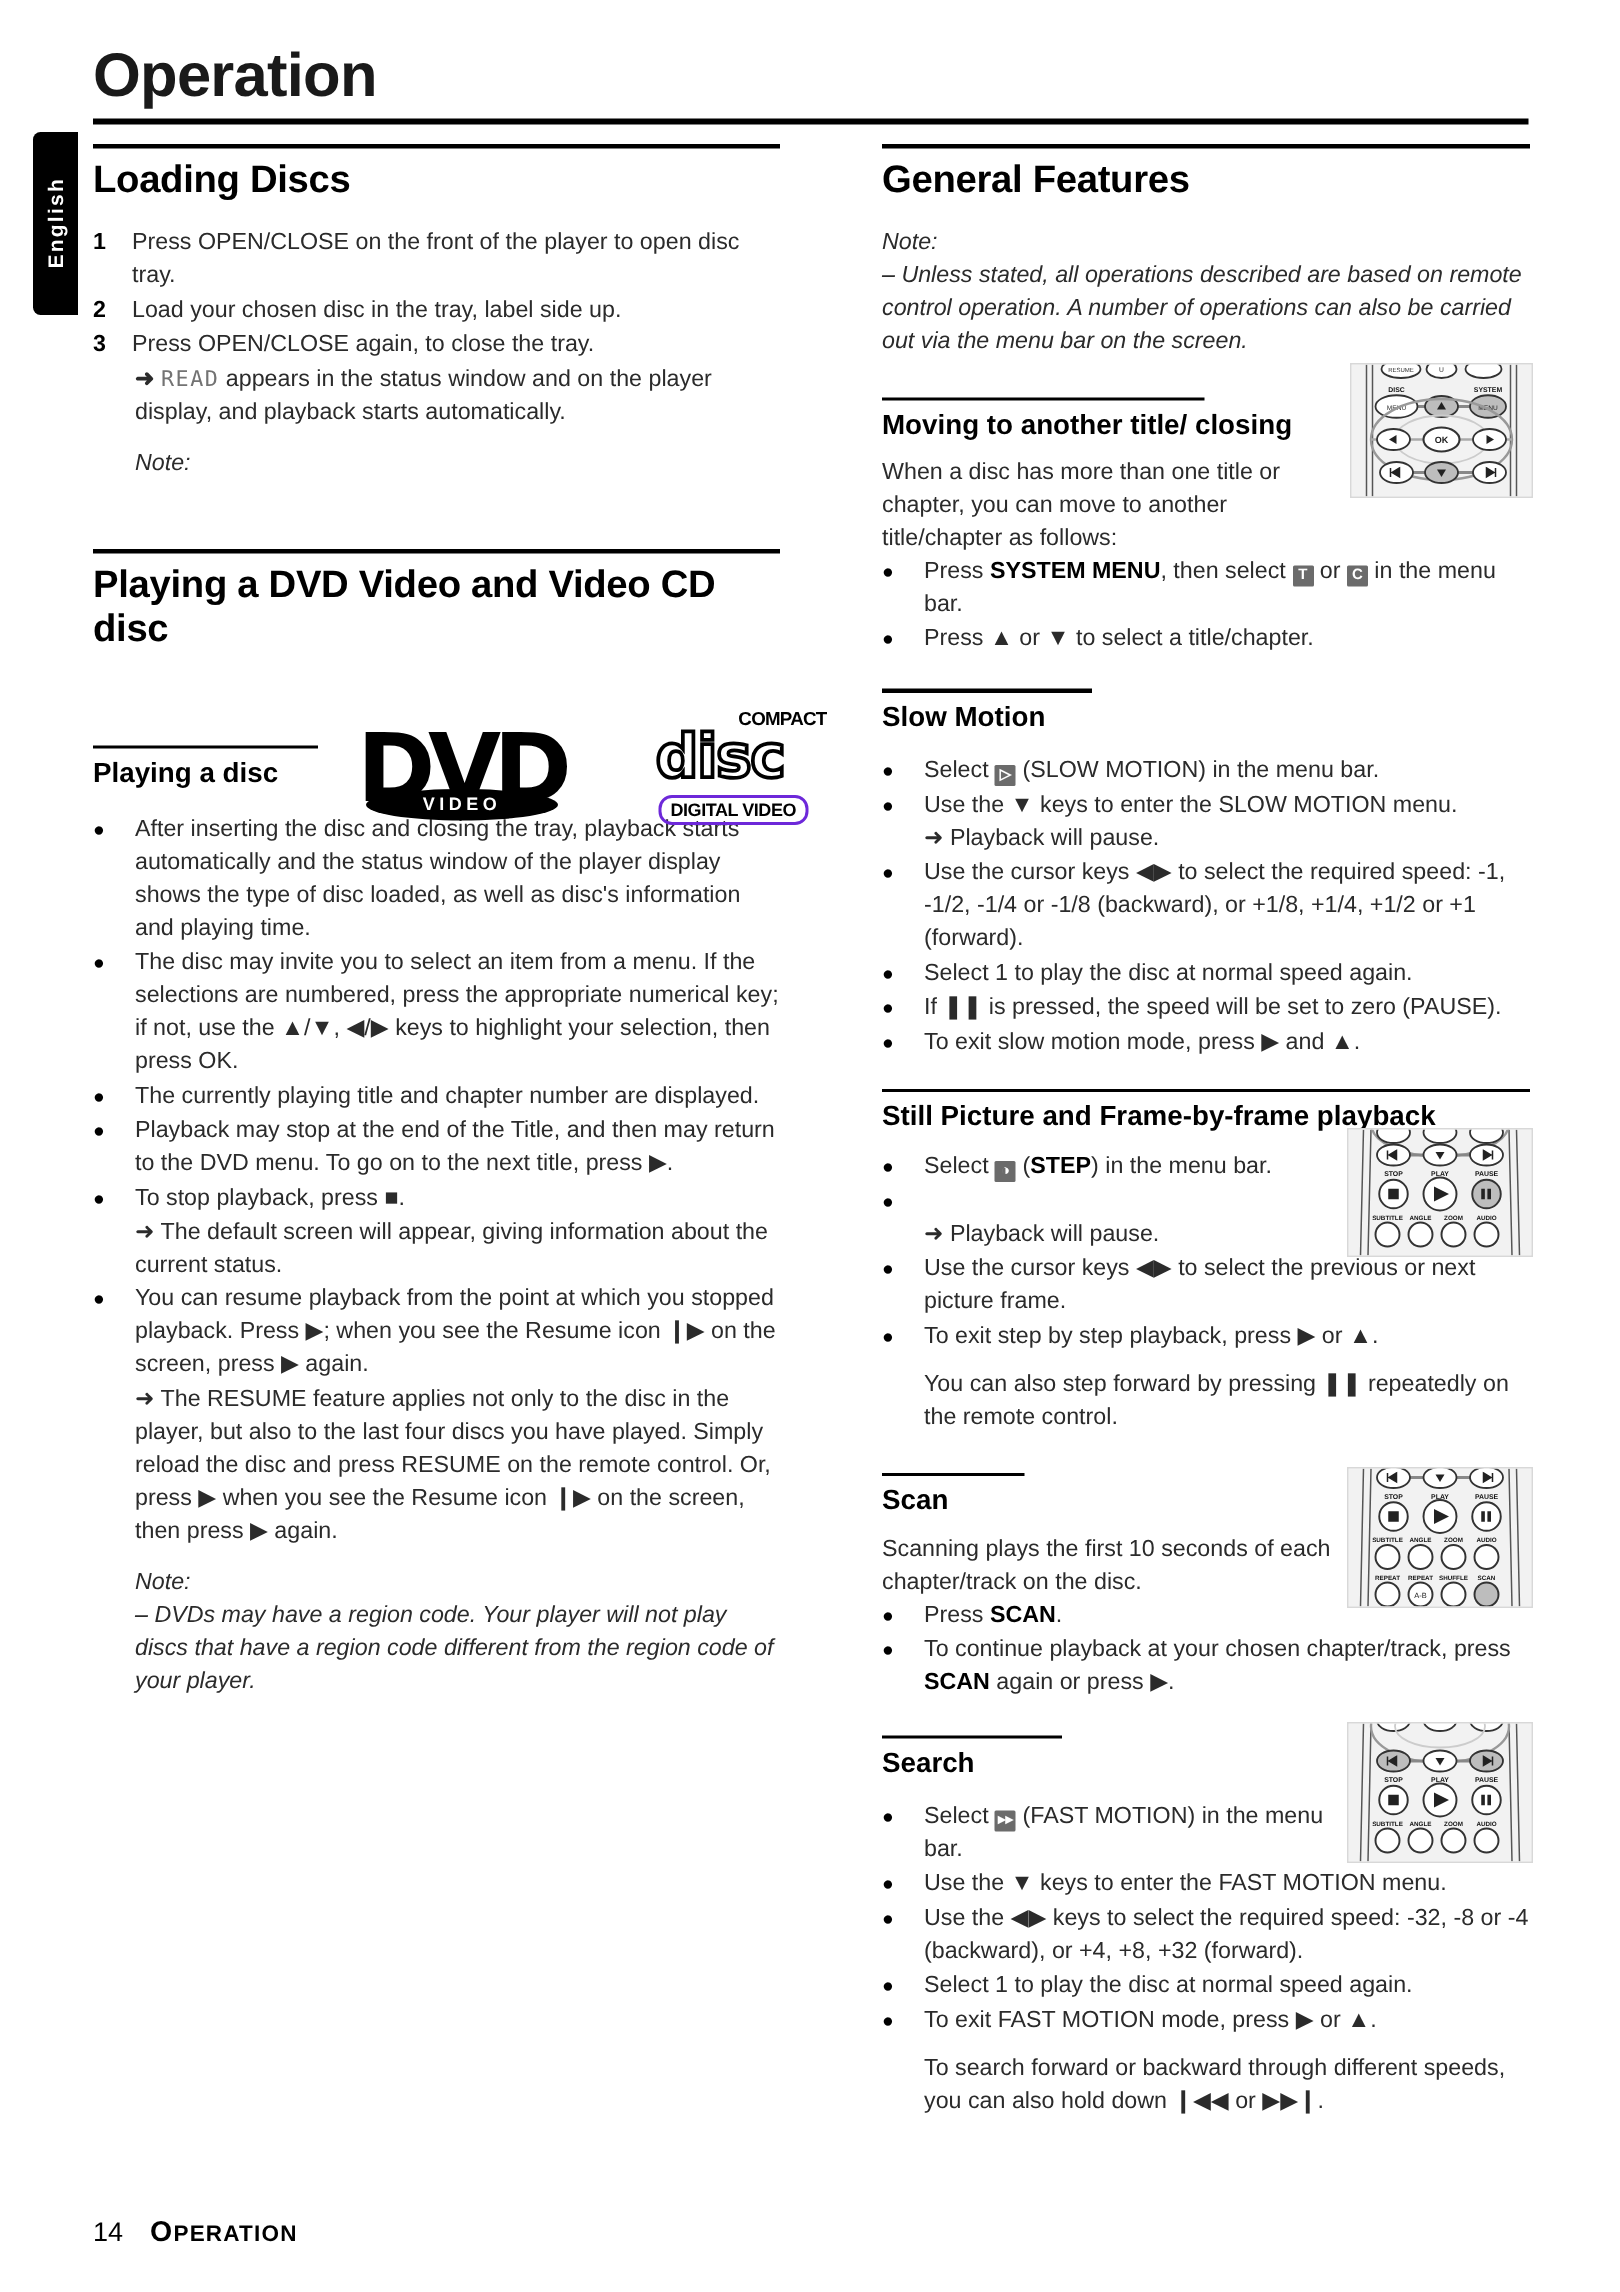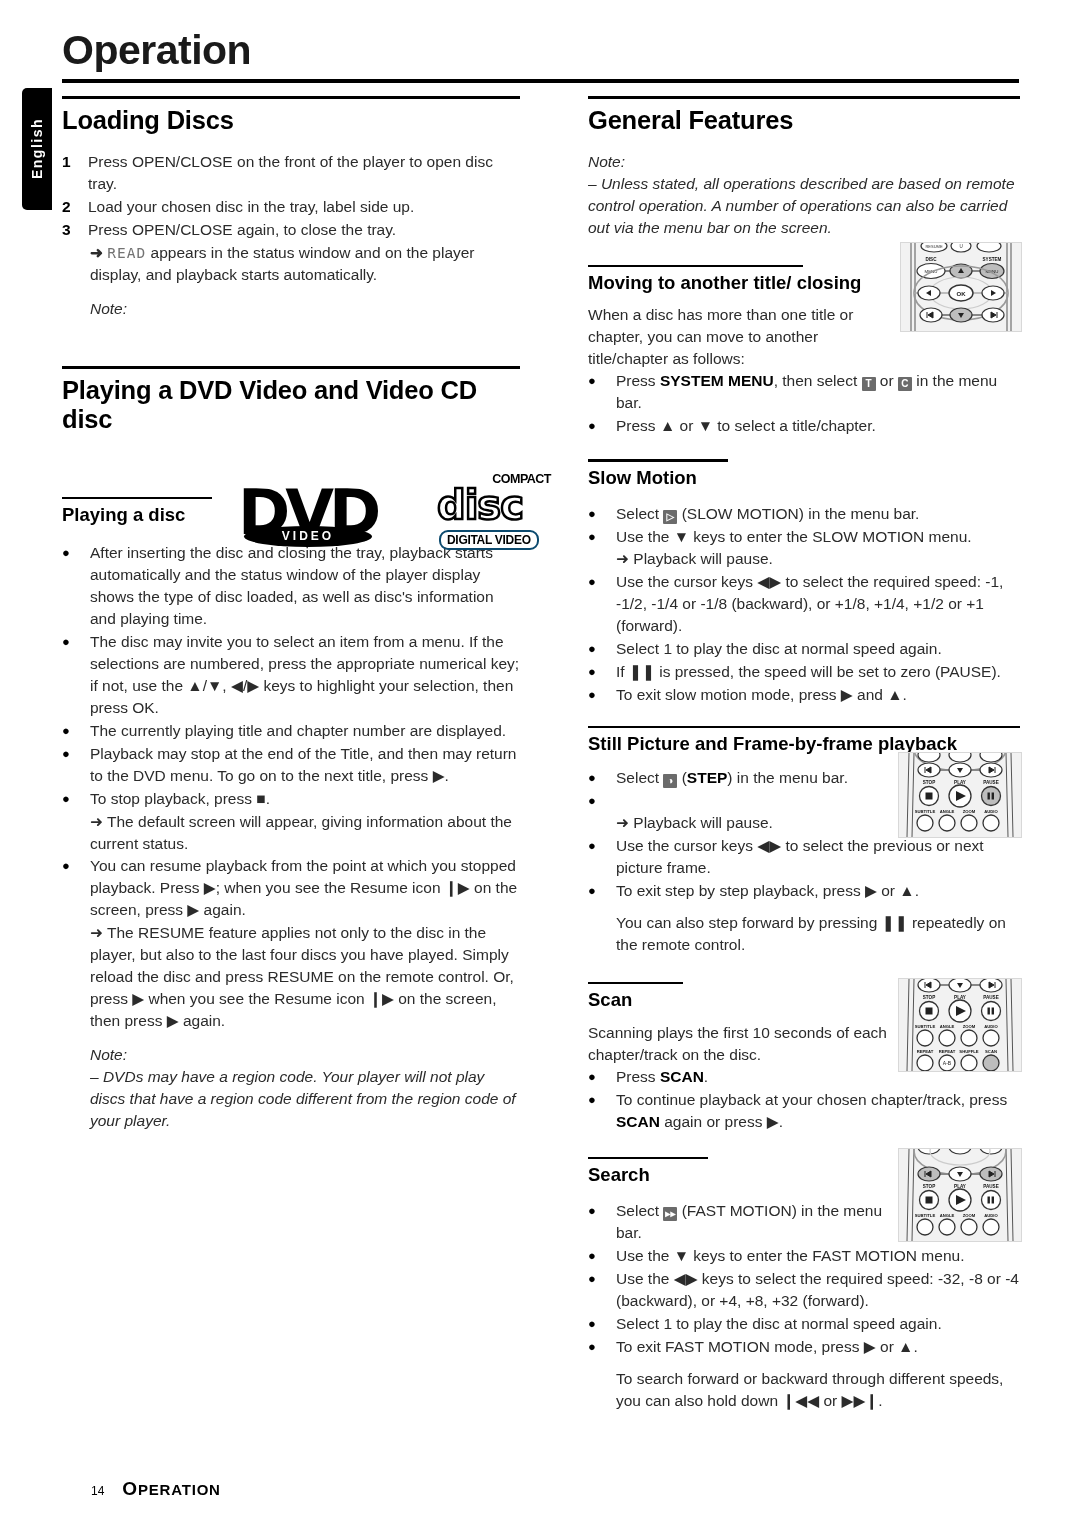--- a/index.html
+++ b/index.html
@@ -231,21 +231,21 @@
     font-weight: bold;
     letter-spacing: -1px;
     color: #fff;
     -webkit-text-stroke: 2.5px #000;
     font-family: "DejaVu Sans", sans-serif;
     line-height: 40px;
   }
   .cd-digital {
     position: absolute;
     left: 2px; top: 58px;
-    border: 2px solid #0c4a6e;
+    border: 2px solid #6d28d9;
     border-radius: 9px;
     padding: 1px 6px;
     font-size: 12px;
     font-weight: bold;
     letter-spacing: -0.3px;
     color: #000;
   }
 
   
   .remote {
@@ -258,21 +258,21 @@
 
   
   .footer {
     position: absolute;
     left: 62px;
     bottom: 28px;
     display: flex;
     align-items: baseline;
     gap: 18px;
   }
-  .footer .pageno { font-size: 12px; color: #000; margin-left: 29px; }
+  .footer .pageno { font-size: 18px; color: #000; }
   .footer .secname {
     font-size: 15px;
     font-weight: bold;
     color: #000;
     letter-spacing: 0.8px;
   }
   .footer .secname .cap { font-size: 19px; }
 </style>
 </head>
 <body>

